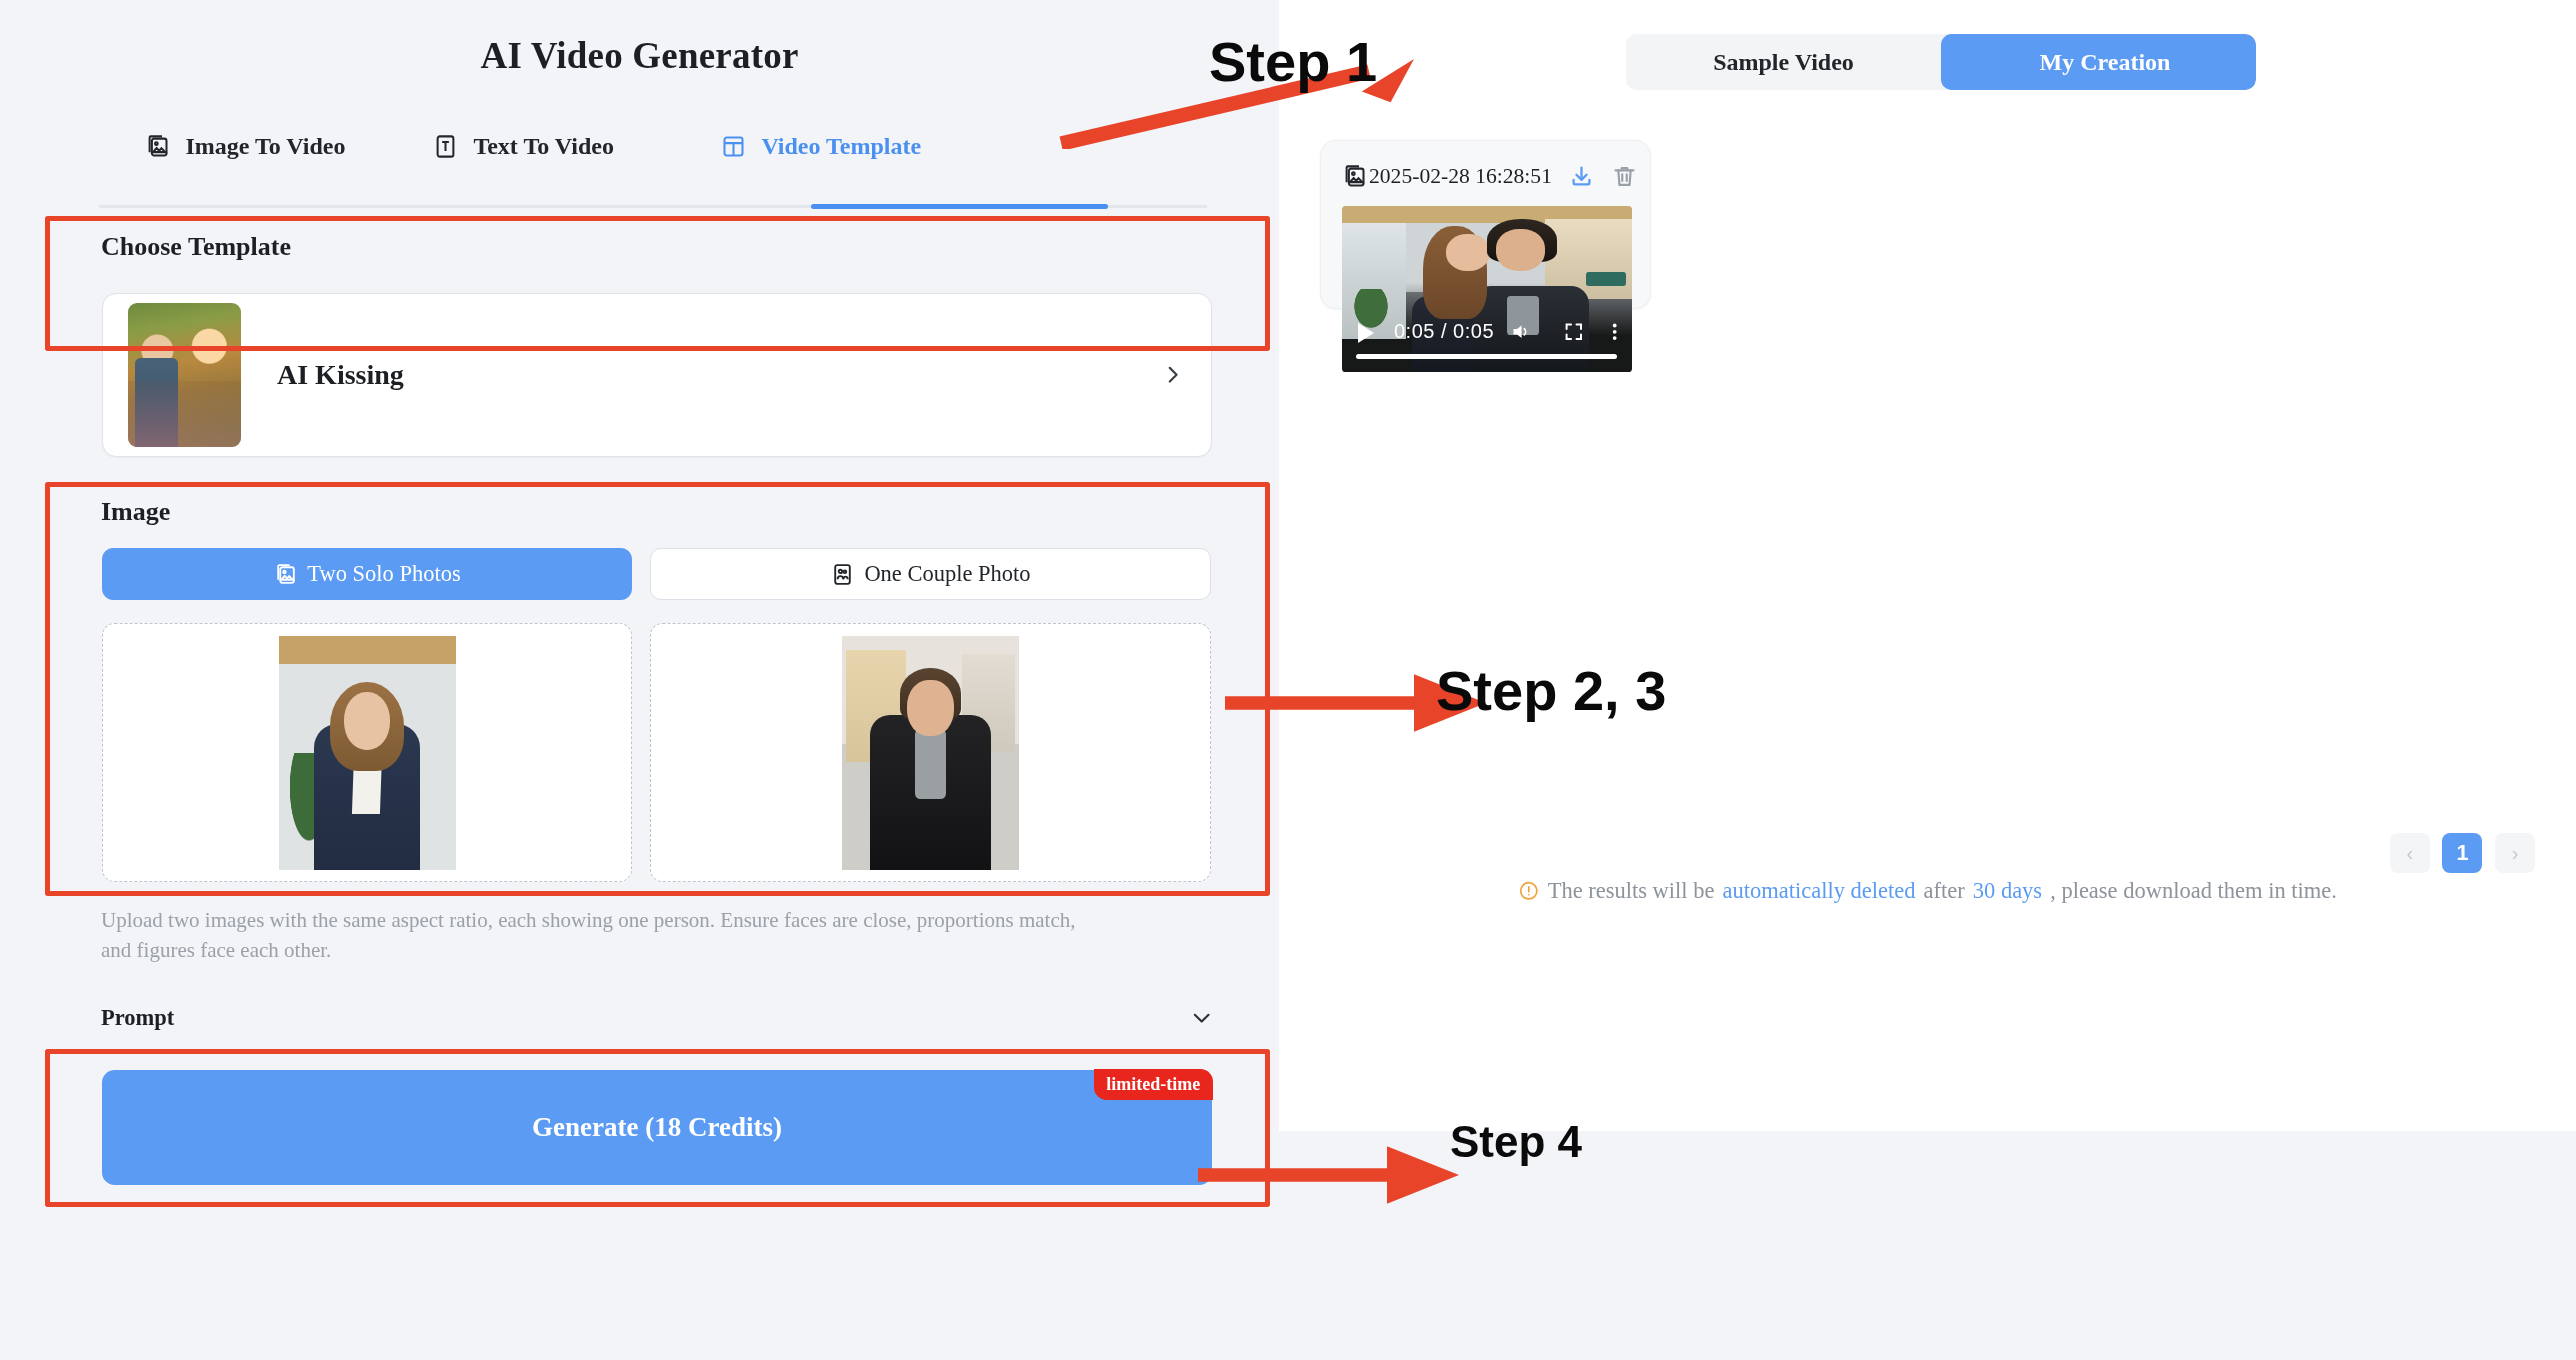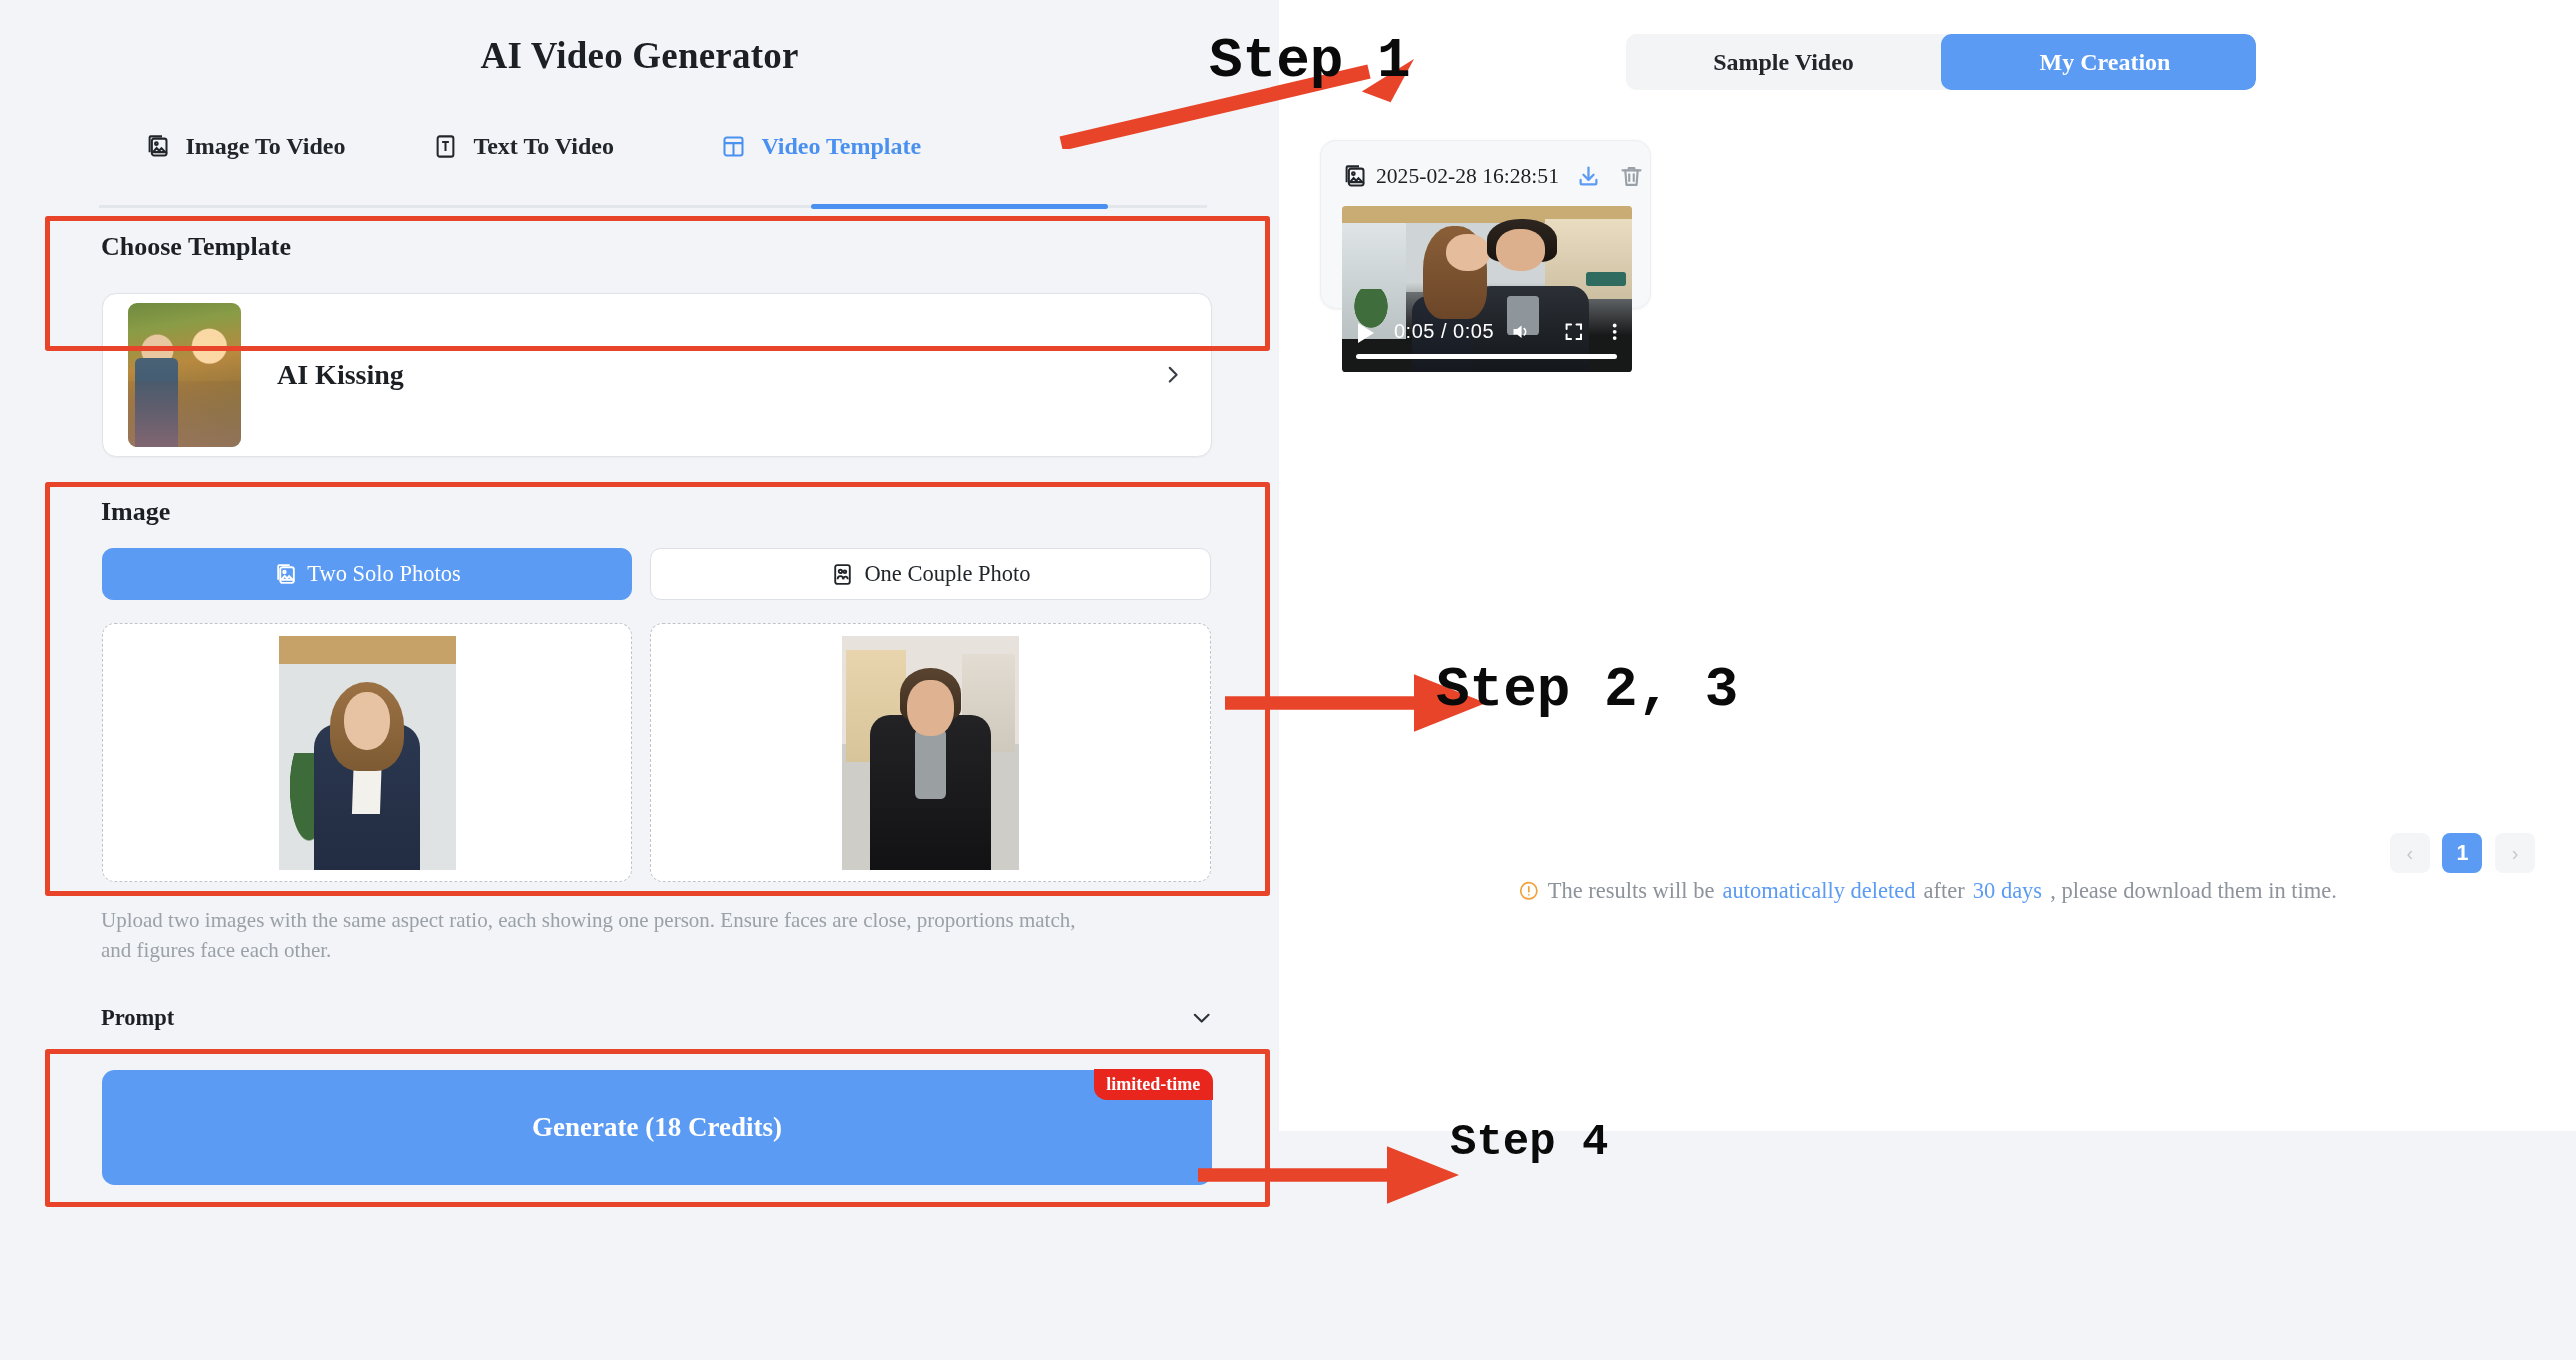--- a/index.html
+++ b/index.html
@@ -218,21 +218,21 @@
     width: 331px; height: 169px;
     background: #f7f8fa; border: 0.9px solid #edeff2; border-radius: 16px;
     box-shadow: 0 0.9px 2.7px rgba(16,24,40,.05);
   }
   #vc-head {
     position: absolute; left: 20px; top: 18px; right: 20px; height: 34px;
     display: flex; align-items: center;
   }
   #vc-thumb-ico { width: 27px; height: 27px; flex: 0 0 auto; }
   #vc-time {
-    font-size: 21.6px; color: #1c1f23; margin-left: 8px; flex: 1 1 auto;
+    font-size: 21.6px; color: #1c1f23; margin-left: 1px; flex: 1 1 auto;
     white-space: nowrap;
   }
   .vc-act { width: 27px; height: 27px; cursor: pointer; margin-left: 16px; flex:0 0 auto;}
 
   #vc-video {
     position: absolute; left: 21px; top: 65px; width: 290px; height: 166px;
     border-radius: 3.6px; overflow: hidden;
     background:
       linear-gradient(180deg, rgba(0,0,0,0) 46%, rgba(0,0,0,.82) 78%),
       linear-gradient(180deg,#c9ab74 0 10%, #cfd5d6 10% 52%, #7e8386 52% 100%);
@@ -321,21 +321,21 @@
     position: absolute; left: 0; top: 878px; width: 1297px;
     text-align: center; font-size: 22.5px; color: #8d939b;
     display:flex; align-items:center; justify-content:center; gap:8px;
   }
   #notice .lnk { color:#5b9bf3; }
   #warn-icon { width:21.6px; height:21.6px; flex:0 0 auto; }
 
   
   .step-text {
     position: absolute;
-    font-family: Liberation Mono, monospace;
+    font-family: Liberation Sans, sans-serif;
     font-weight: bold; color: #0a0a0a;
   }
   #step1 { left: 1209px; top: 29px;   font-size: 56px; }
   #step2 { left: 1436px; top: 658px;  font-size: 56px; }
   #step4 { left: 1450px; top: 1117px; font-size: 44px; }
 
   .arrow-svg { position:absolute; }
   #arrow1 { left: 1045px; top: 59px;  width: 378px; height: 90px; }
   #arrow2 { left: 1225px; top: 667px; width: 270px; height: 72px; }
   #arrow4 { left: 1198px; top: 1139px; width: 270px; height: 72px; }

